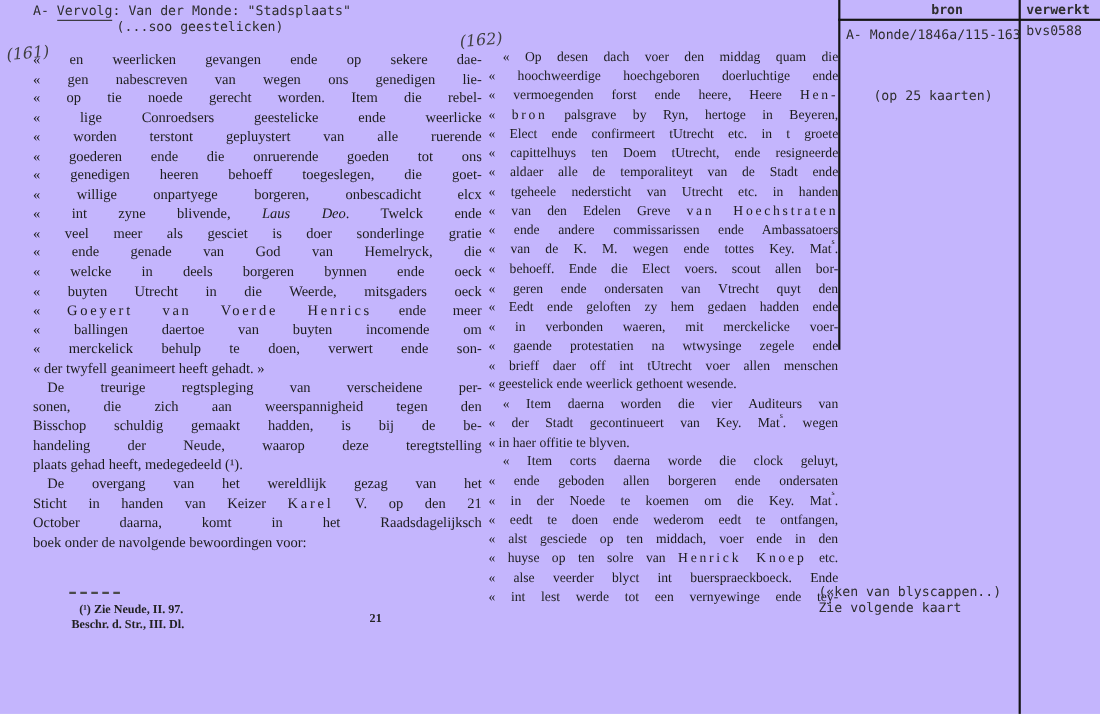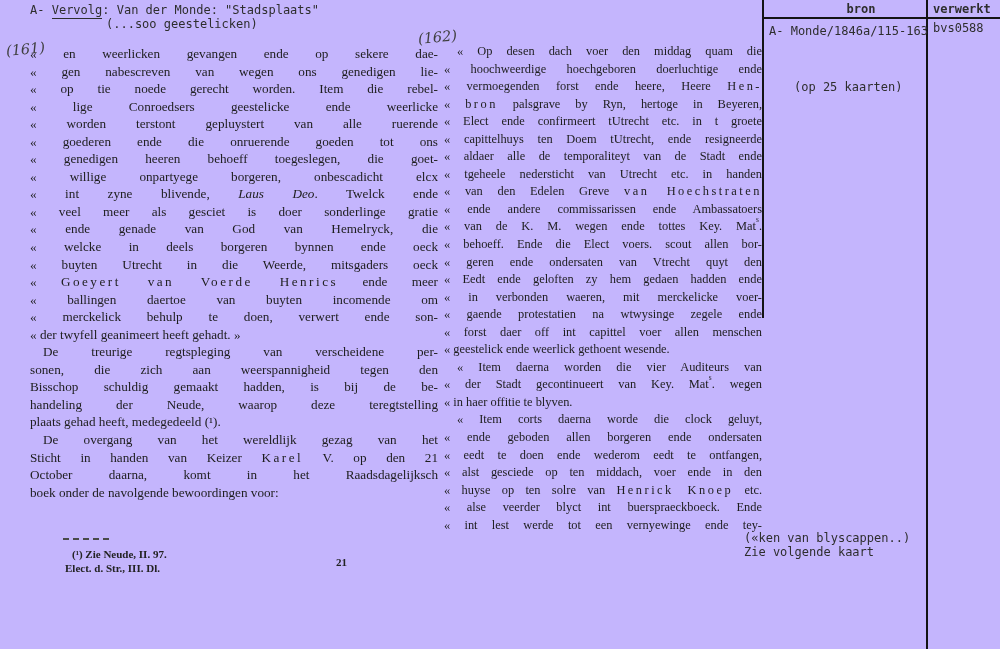--- a/index.html
+++ b/index.html
@@ -105,37 +105,38 @@
       <div class="bline j">« aldaer alle de temporaliteyt van de Stadt ende</div>
       <div class="bline j">« tgeheele nedersticht van Utrecht etc. in handen</div>
       <div class="bline j">« van den Edelen Greve <span class="ls">van Hoechstraten</span></div>
       <div class="bline j">« ende andere commissarissen ende Ambassatoers</div>
       <div class="bline j">« van de K. M. wegen ende tottes Key. Mat<sup>s</sup>.</div>
       <div class="bline j">« behoeff. Ende die Elect voers. scout allen bor-</div>
       <div class="bline j">« geren ende ondersaten van Vtrecht quyt den</div>
       <div class="bline j">« Eedt ende geloften zy hem gedaen hadden ende</div>
       <div class="bline j">« in verbonden waeren, mit merckelicke voer-</div>
       <div class="bline j">« gaende protestatien na wtwysinge zegele ende</div>
-      <div class="bline j">« forst daer off int capittel voer allen menschen</div>
+      <div class="bline j">« brieff daer off int tUtrecht voer allen menschen</div>
       <div class="bline n">« geestelick ende weerlick gethoent wesende.</div>
       <div class="bline jp">« Item daerna worden die vier Auditeurs van</div>
       <div class="bline j">« der Stadt gecontinueert van Key. Mat<sup>s</sup>. wegen</div>
       <div class="bline n">« in haer offitie te blyven.</div>
       <div class="bline jp">« Item corts daerna worde die clock geluyt,</div>
       <div class="bline j">« ende geboden allen borgeren ende ondersaten</div>
+      <div class="bline j">« in der Noede te koemen om die Key. Mat<sup>s</sup>.</div>
       <div class="bline j">« eedt te doen ende wederom eedt te ontfangen,</div>
       <div class="bline j">« alst gesciede op ten middach, voer ende in den</div>
       <div class="bline j">« huyse op ten solre van <span class="ls">Henrick Knoep</span> etc.</div>
       <div class="bline j">« alse veerder blyct int buerspraeckboeck. Ende</div>
       <div class="bline j">« int lest werde tot een vernyewinge ende tey-</div>
     </div>
 
   <div class="fn-sep"></div>
   <div class="fn fn1">(¹) Zie Neude, II. 97.</div>
-  <div class="fn fn2">Elect. d. Str., III. Dl.</div>
+  <div class="fn fn2">Beschr. d. Str., III. Dl.</div>
   <div class="pgnum">21</div>
 
   <div class="vline vline-left"></div>
   <div class="vline vline-mid"></div>
   <div class="hline"></div>
 
   <div class="typed th-bron">bron</div>
   <div class="typed th-verwerkt">verwerkt</div>
   <div class="typed bron1">A- Monde/1846a/115-163</div>
   <div class="typed bron2">(op 25 kaarten)</div>

